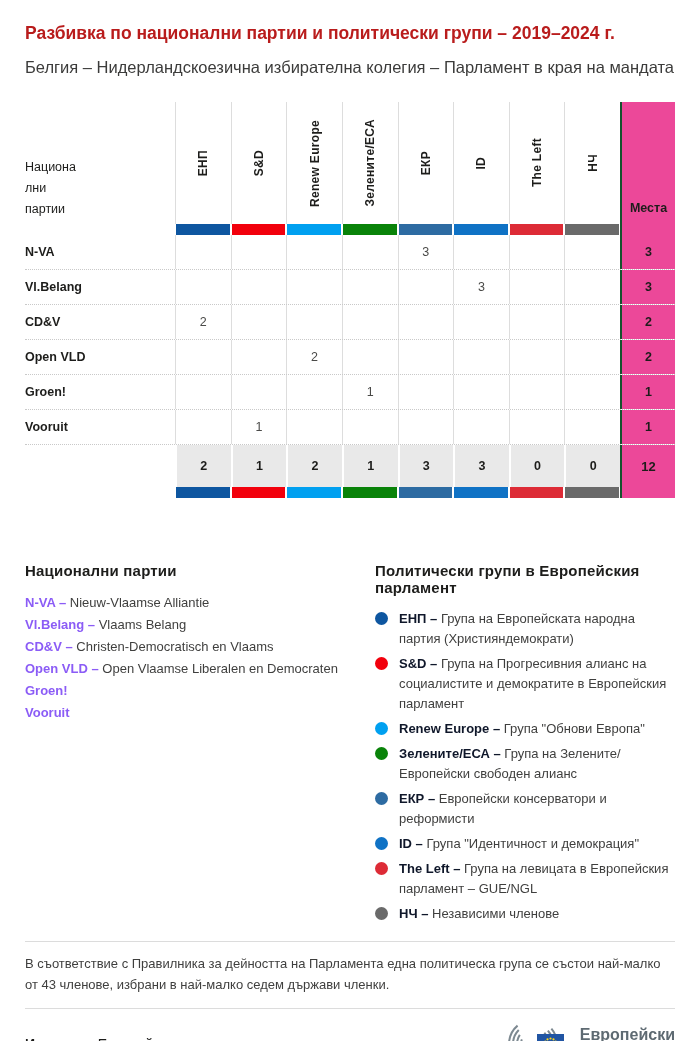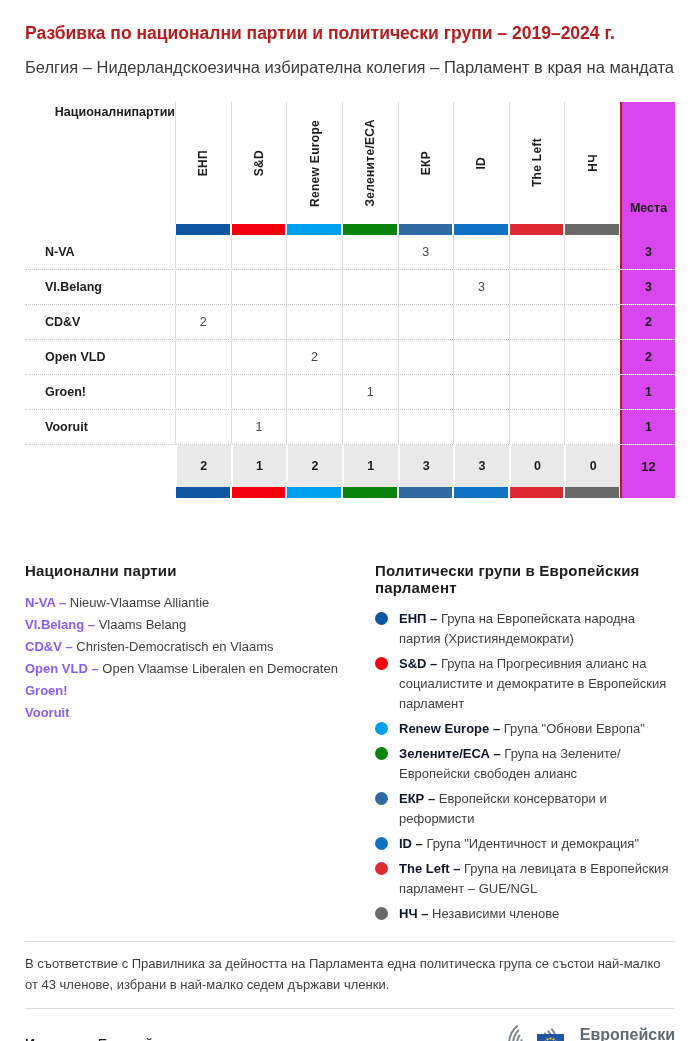--- a/index.html
+++ b/index.html
@@ -7,32 +7,32 @@
   body { font-family: "Liberation Sans", "DejaVu Sans", sans-serif; color: #1d1d1b; }
   .page { width: 700px; height: 1041px; padding: 22px 25px 0 25px; }
 
   .title { font-size: 17.5px; font-weight: bold; line-height: 22px; margin-bottom: 12px; color: #b91c1c; }
   .subtitle { font-size: 16.5px; font-weight: normal; line-height: 22px; margin-bottom: 24px; color: #3c3c3b; }
 
   
   .seats-table { width: 650px; }
   .trow { display: grid; grid-template-columns: 150px repeat(8, 1fr) 55px; }
   .head-row { height: 122px; }
-  .corner { display: flex; flex-direction: row; justify-content: flex-end; padding-bottom: 4px;
-            font-weight: bold; font-size: 12.5px; line-height: 21px; }
+  .corner { display: flex; flex-direction: column; justify-content: flex-end; padding-bottom: 4px;
+            font-weight: normal; font-size: 12.5px; line-height: 21px; }
   .head-cell { border-left: 1px solid #ddd; display: flex; align-items: center; justify-content: center; }
   .vlabel { writing-mode: vertical-rl; transform: rotate(180deg); font-weight: bold; font-size: 12px;
             letter-spacing: .3px; white-space: nowrap; }
-  .places { background: #d946ef; border-left: 2px solid #b91c1c; }
+  .places { background: #ec4899; border-left: 2px solid #14532d; }
   .head-places { display: flex; align-items: flex-end; justify-content: center; padding-bottom: 9px;
                  font-weight: bold; font-size: 12.5px; }
   .bar-row { height: 11px; }
   .bar-cell .bar { height: 100%; margin: 0 1px; }
   .data-row { height: 35px; border-bottom: 1px dotted #c9c9c9; }
-  .rlabel { display: flex; align-items: center; font-weight: bold; font-size: 12.5px; margin-left: 20px; }
+  .rlabel { display: flex; align-items: center; font-weight: bold; font-size: 12.5px; }
   .val { display: flex; align-items: center; justify-content: center; font-size: 12.5px; color: #4a4a48;
          border-left: 1px solid #ddd; }
   .seat-total { display: flex; align-items: center; justify-content: center; font-weight: bold; font-size: 12.5px; }
   .total-row { height: 42px; }
   .tval { background: #e9e9e9; border-left: 2px solid #fff; display: flex; align-items: center;
           justify-content: center; font-weight: bold; font-size: 12.5px; }
   .total-row .tval:first-of-type { border-left: none; }
   .grand-total { display: flex; align-items: center; justify-content: center; font-weight: bold; font-size: 13px; }
 
   

